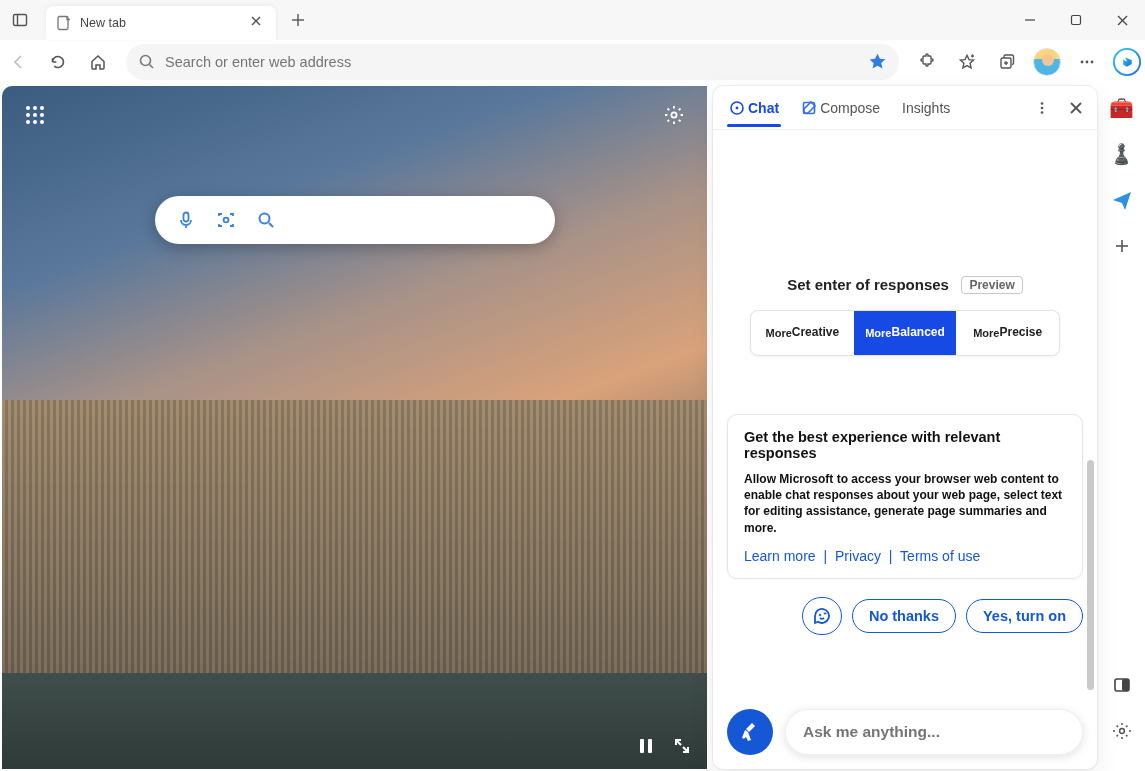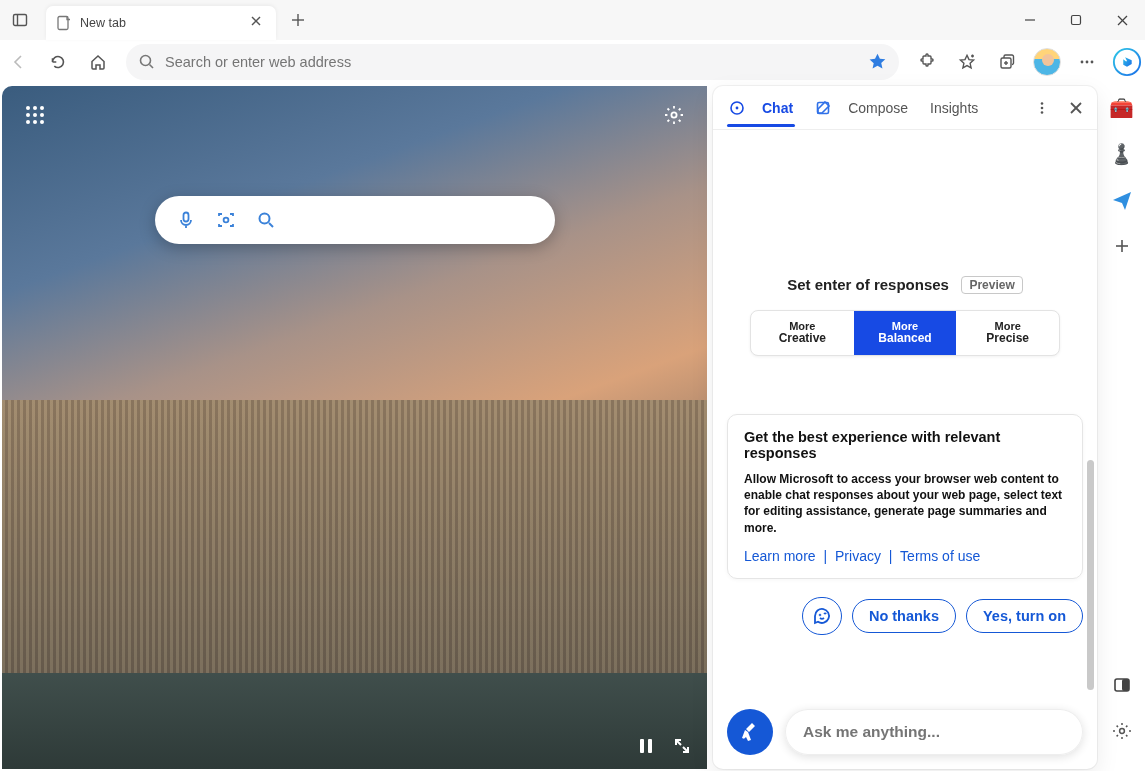--- a/index.html
+++ b/index.html
@@ -53,32 +53,32 @@
   }
   .ntp-top { position:absolute; top:18px; left:22px; right:22px; display:flex; justify-content:space-between; color:#fff;}
   .ntp-search { position:absolute; top:110px; left:50%; transform:translateX(-50%); width:400px; height:48px; background:#fff; border-radius:26px; display:flex; align-items:center; padding:0 14px; gap:6px; box-shadow:0 4px 16px rgba(0,0,0,.25);}
   .ntp-search input { flex:1; border:none; outline:none; font-size:15.5px; color:#777;}
   .ntp-search .sicon { width:34px; display:flex; justify-content:center; color:#3b82d9;}
   .ntp-controls { position:absolute; bottom:14px; right:16px; display:flex; gap:18px; color:#fff;}
 
   
   .panel { width:384px; margin:2px 2px 2px 6px; background:#fff; border-radius:10px; box-shadow:0 0 0 1px rgba(0,0,0,.05), 0 8px 24px rgba(0,0,0,.08); display:flex; flex-direction:column; position:relative;}
   .panel-head { height:44px; display:flex; align-items:center; padding:0 6px 0 14px; gap:18px; border-bottom:1px solid #eee;}
-  .ptab { display:flex; align-items:center; gap:17px; font-size:14px; color:#555; padding:10px 2px; position:relative;}
+  .ptab { display:flex; align-items:center; gap:3px; font-size:14px; color:#555; padding:10px 2px; position:relative;}
   .ptab.active { color:#174ae4; font-weight:600;}
   .ptab.active::after{content:""; position:absolute; left:0; right:0; bottom:-1px; height:3px; background:#174ae4; border-radius:2px;}
   .panel-head .ph-right { margin-left:auto; display:flex; gap:4px;}
   .panel-body { flex:1; overflow:hidden; position:relative; }
   .scrollthumb { position:absolute; right:3px; top:330px; width:7px; height:230px; background:#c9c9c9; border-radius:4px;}
 
   .tone-area { text-align:center; margin-top:146px;}
   .tone-label { font-size:15px; font-weight:700; color:#222; display:inline-block;}
   .preview-badge { display:inline-block; font-size:12px; color:#666; border:1px solid #c8c8c8; border-radius:4px; padding:1px 7px; margin-left:8px; font-weight:600; vertical-align:1px;}
   .tone-seg { margin:16px auto 0; width:310px; height:46px; background:#fff; border:1px solid #e3e3e3; border-radius:8px; display:flex; overflow:hidden; box-shadow:0 1px 3px rgba(0,0,0,.06);}
-  .seg { flex:1; display:flex; flex-direction:column; align-items:center; justify-content:center; font-size:12px; line-height:1.15; color:#222; font-weight:700;}
+  .seg { flex:1; display:flex; align-items:center; justify-content:center; font-size:12px; line-height:1.15; color:#222; font-weight:700;}
   .seg .s1{ font-size:11px; font-weight:600;}
   .seg.active { background:#174ae4; color:#fff;}
 
   .card { margin:58px 14px 0; border:1px solid #e5e5e5; border-radius:10px; padding:14px 16px; box-shadow:0 1px 4px rgba(0,0,0,.04);}
   .card h4 { font-size:14.5px; font-weight:800; color:#111;}
   .card p { font-size:12px; font-weight:700; color:#111; margin-top:10px; line-height:1.35;}
   .card .links { margin-top:12px; font-size:14px; font-weight:400;}
   .card .links a { color:#1558d6; text-decoration:none;}
   .card .links .sep { color:#1558d6; padding:0 4px;}
 

